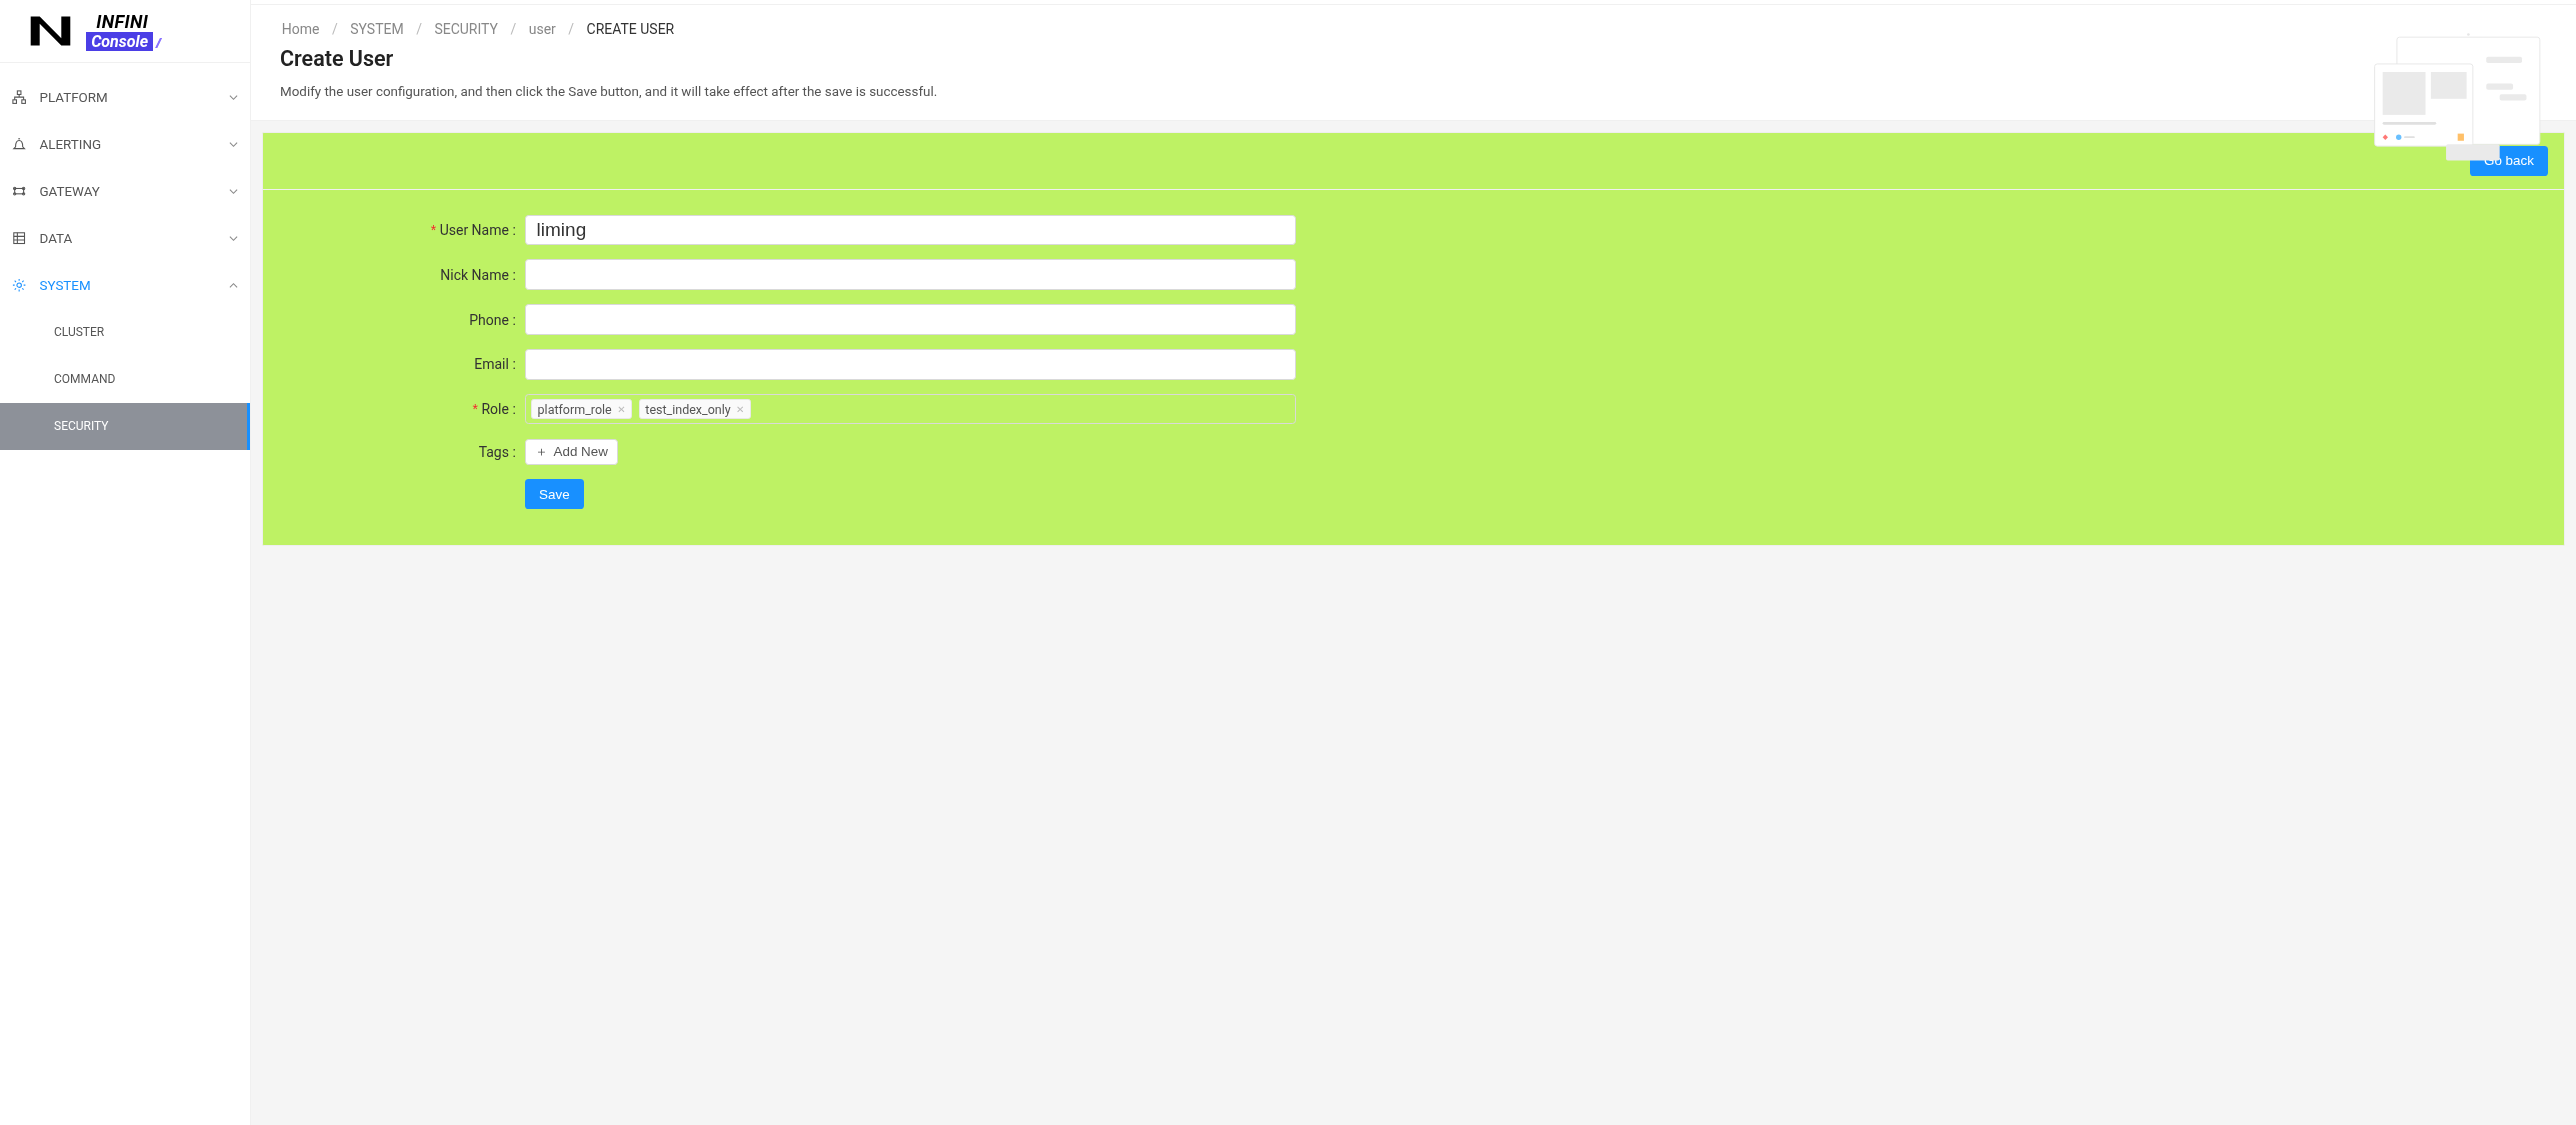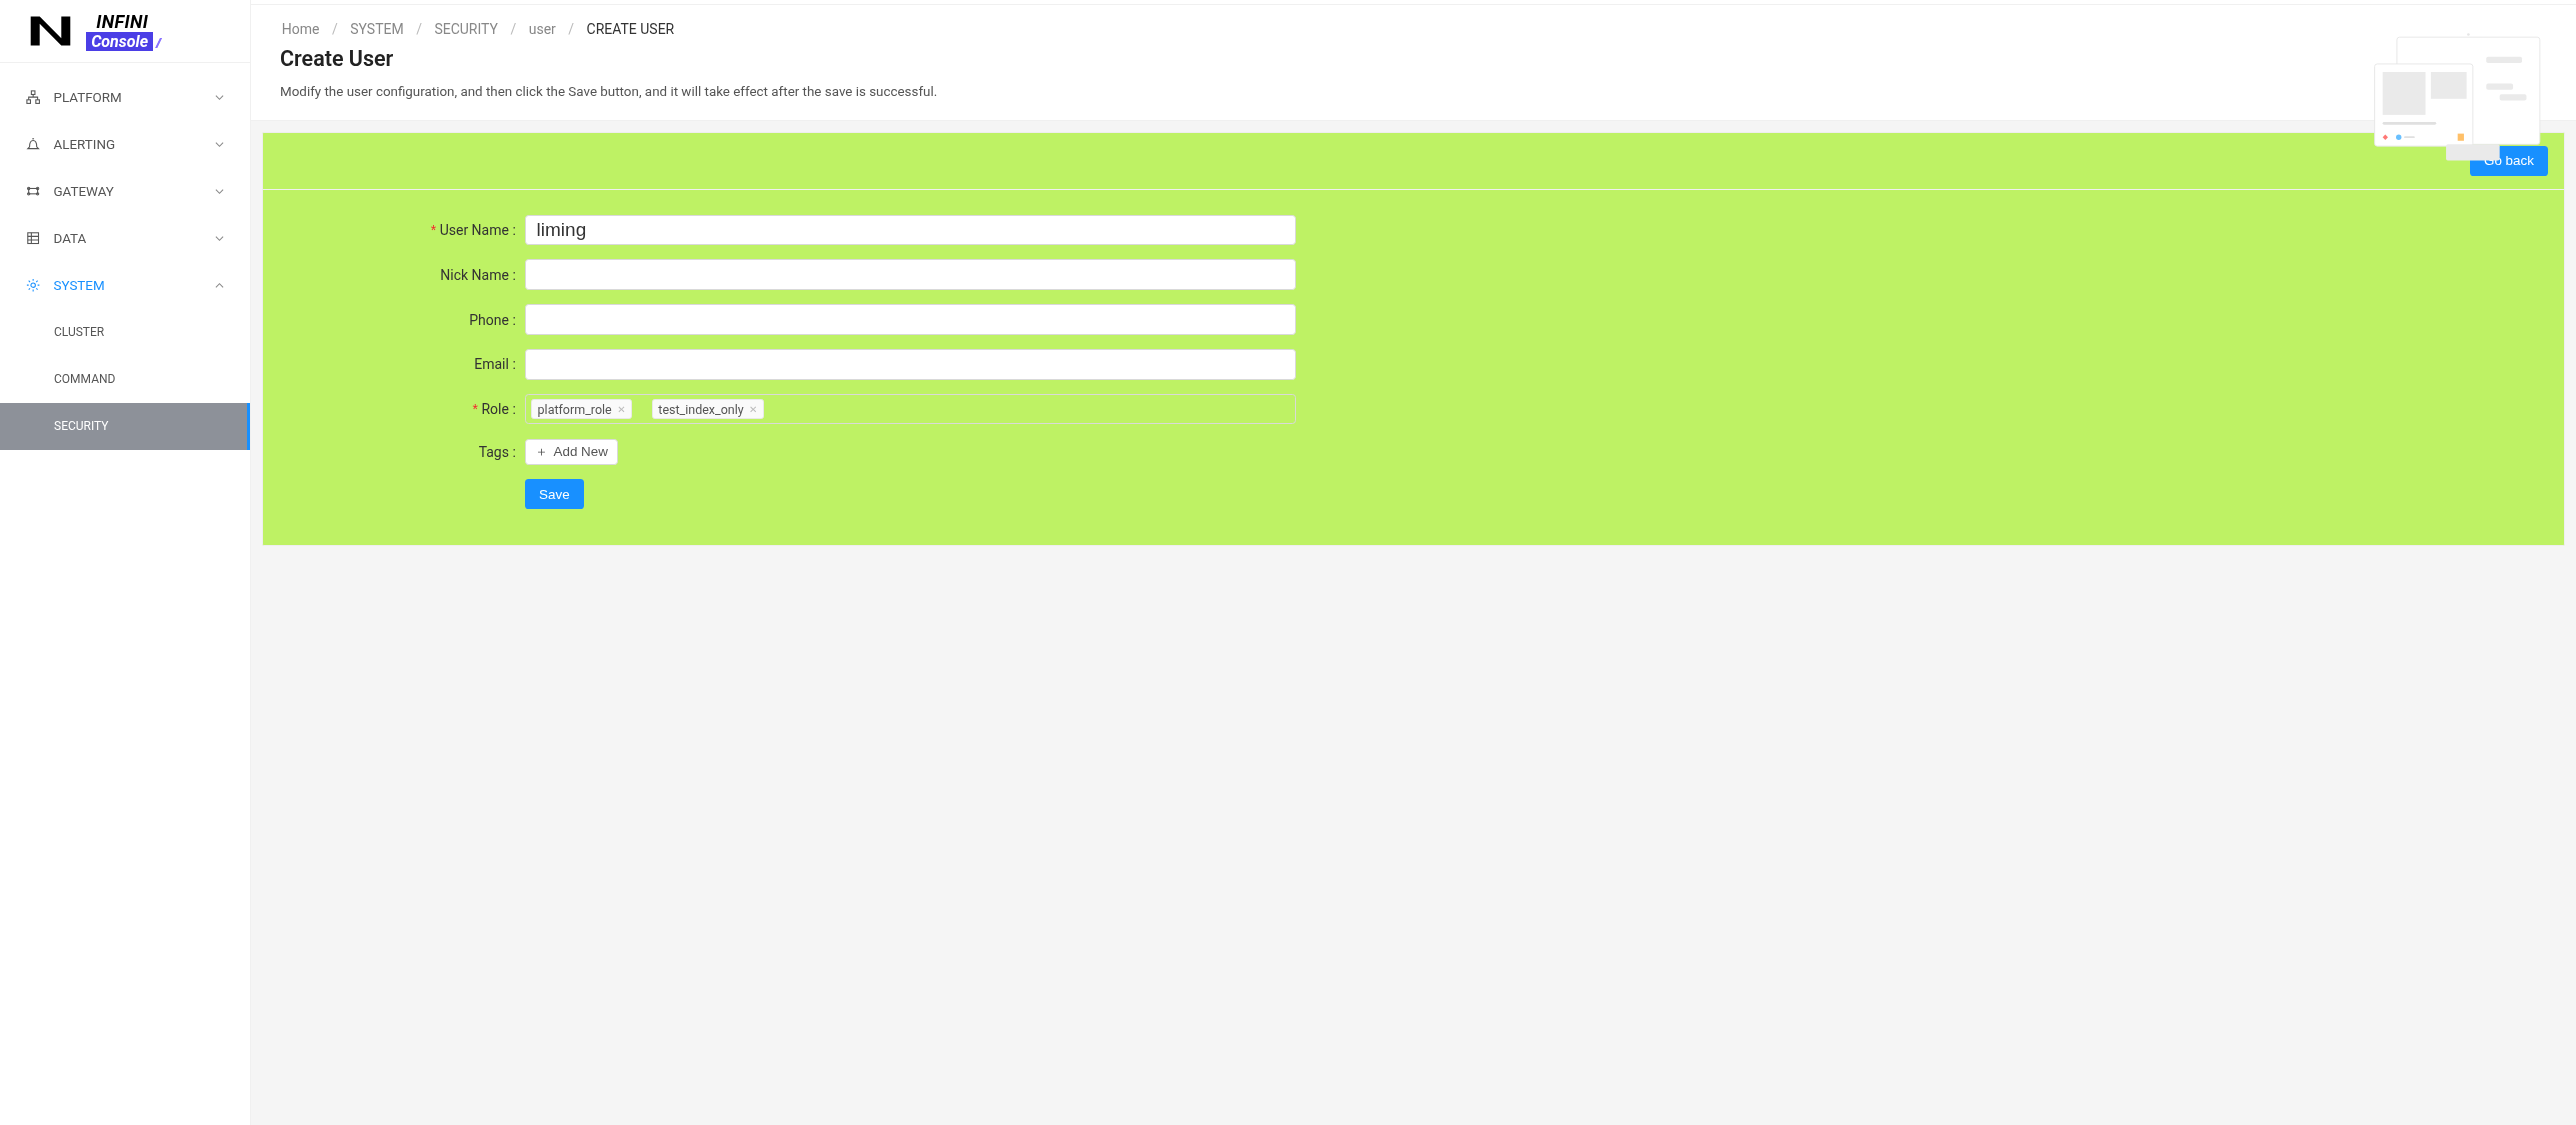--- a/index.html
+++ b/index.html
@@ -32,21 +32,21 @@
 .logo-text { margin-left: 10.8px; display:flex; flex-direction:column;align-items:center; }
 .logo-line1 { font-size: 18px; font-weight: 700; font-style: italic; letter-spacing: 0.4px; color:#000; }
 .logo-line2 { background:#4b3ee6; color:#fff; font-style:italic; font-weight:700; font-size:16px; padding: 0 5.4px; display:inline-block; }
 .logo-hash { color:#8b74ff; font-style:italic; font-weight:700; letter-spacing:-2.7px; margin-left:2.7px; }
 
 .menu { padding: 10.8px 0; }
 .menu-item {
   display: flex;
   align-items: center;
   height: 47px;
-  padding: 0 25px;
+  padding: 0 11px;
   cursor: pointer;
   color: #555;
   position: relative;
 }
 .menu-item.active { color: #1890ff; }
 .menu-icon { width: 16px; height: 16px; margin-right: 12.5px; display:flex; align-items:center; justify-content:center; }
 .menu-label { flex: 1; font-size: 13.4px; }
 .menu-arrow { width: 10.8px; height: 10.8px; display:flex; align-items:center; justify-content:center; }
 .submenu { }
 .submenu-item {
@@ -118,21 +118,21 @@
 .input {
   width:100%; height: 30.5px;
   border:0.9px solid #d9d9d9; border-radius:3.6px;
   padding: 0 10.8px; font-size:19px;
   color:#333;
 }
 .tag-select {
   width:100%; min-height:30.5px;
   border:0.9px solid #d9d9d9; border-radius:3.6px;
   padding: 2.7px 5.4px;
-  display:flex; flex-wrap:wrap; gap:20px; align-items:center;
+  display:flex; flex-wrap:wrap; gap:7px; align-items:center;
 }
 .tag {
   display:inline-flex; align-items:center;
   background:#fafafa; border:0.9px solid #e8e8e8;
   border-radius:2.7px; padding: 1.8px 5.4px;
   font-size:12.5px; color:#555;
 }
 .tag-close { margin-left:5.4px; color:#bbb; cursor:pointer; font-size:10px; }
 .add-tag-btn {
   display:inline-flex; align-items:center;

